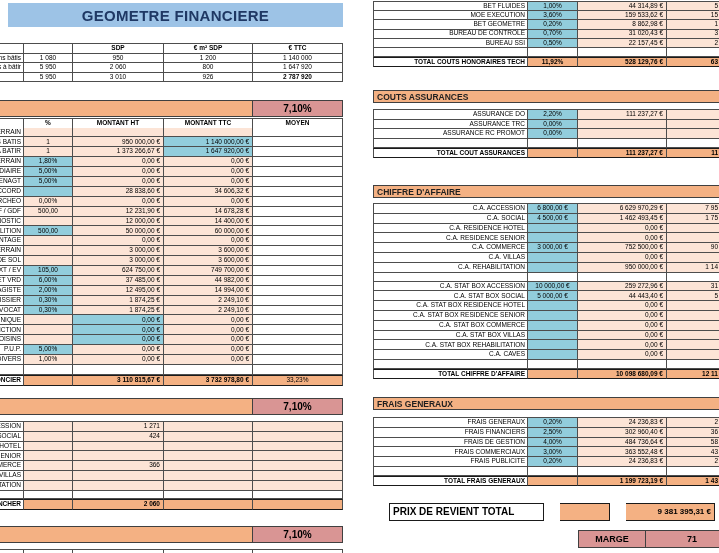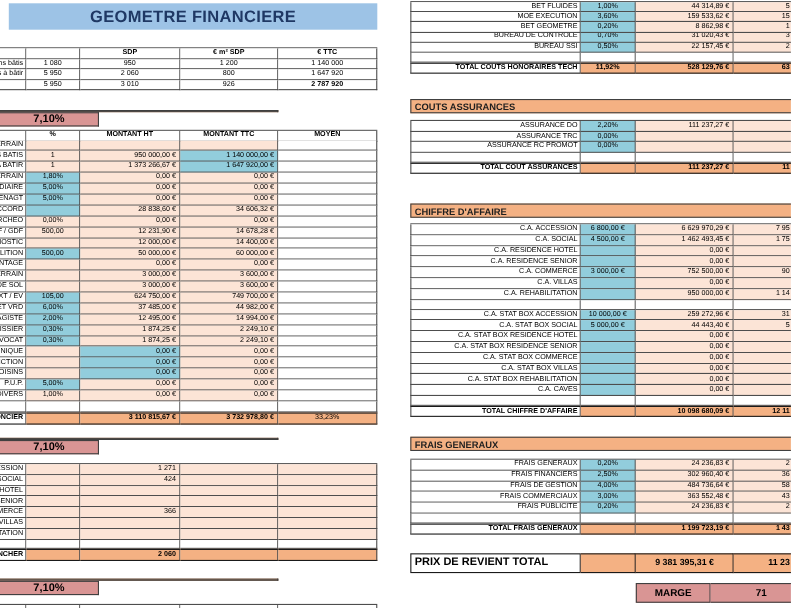--- a/index.html
+++ b/index.html
@@ -60,43 +60,43 @@
   .t-frais .row{height:9.8px;}
   .t-assu .row.blank,.t-ca .row.blank,.t-frais .row.blank,.t-hono .row.blank{height:9px;}
   .t-assu .row.total,.t-ca .row.total,.t-frais .row.total{height:10.5px;}
   
   .banner{
     left:8px;top:3px;width:335px;height:24px;background:#9DC3E6;color:#1F3864;
     font-weight:bold;font-size:15px;display:flex;align-items:center;justify-content:center;
     letter-spacing:.3px;
   }
   
-  .band{display:flex;height:17px;flex-direction:column;}
+  .band{display:flex;height:17px;}
   .band .b-or{width:253px;background:#F4B183;border:1px solid #404040;border-left:none;box-sizing:border-box;}
   .band .b-pk{
     width:90px;background:#D99594;border:1px solid #404040;border-left:none;box-sizing:border-box;
     display:flex;align-items:center;justify-content:center;font-weight:bold;font-size:10px;
   }
   
   .sect{
     left:373px;width:383px;height:13px;background:#F4B183;border:1px solid #404040;
     display:flex;align-items:center;padding-left:3px;font-weight:bold;font-size:8.5px;color:#1f1f1f;
   }
   
   .t-surf .cell{justify-content:center;}
   .t-surf .lbl{justify-content:flex-end;}
   .t-surf .hdr .cell{font-weight:bold;}
   
   .t-mainhdr .cell{font-weight:bold;justify-content:center;height:9.5px;}
   
-  .prix .cell{border:1.4px solid #1a1a1a;border-left:none;font-size:8px;}
+  .prix .cell{border:1.4px solid #1a1a1a;border-left:none;font-size:8px;margin-left:16px;}
   .prix .cell:first-child{border-left:1.4px solid #1a1a1a;}
   .prix .p-lbl{width:155px;background:#fff;font-weight:bold;font-size:10px;justify-content:flex-start;padding-left:3px;}
   .prix .p-pct{width:50px;background:#F4B183;}
-  .prix .p-ht{width:89px;background:#F4B183;font-weight:bold;justify-content:flex-end;padding-right:17px;}
+  .prix .p-ht{width:89px;background:#F4B183;font-weight:bold;justify-content:flex-end;padding-right:3px;}
   .prix .p-last{width:89px;background:#F4B183;font-weight:bold;justify-content:flex-end;padding-right:38px;border-right:none;}
   
   .marge .cell{border:1.2px solid #404040;font-size:9px;font-weight:bold;background:#D99594;}
   .marge .m-lbl{width:68px;justify-content:center;}
   .marge .m-val{width:89px;border-left:none;justify-content:flex-end;padding-right:38px;border-right:none;}
 </style>
 </head>
 <body>
 
 <div class="abs banner">GEOMETRE FINANCIERE</div>

